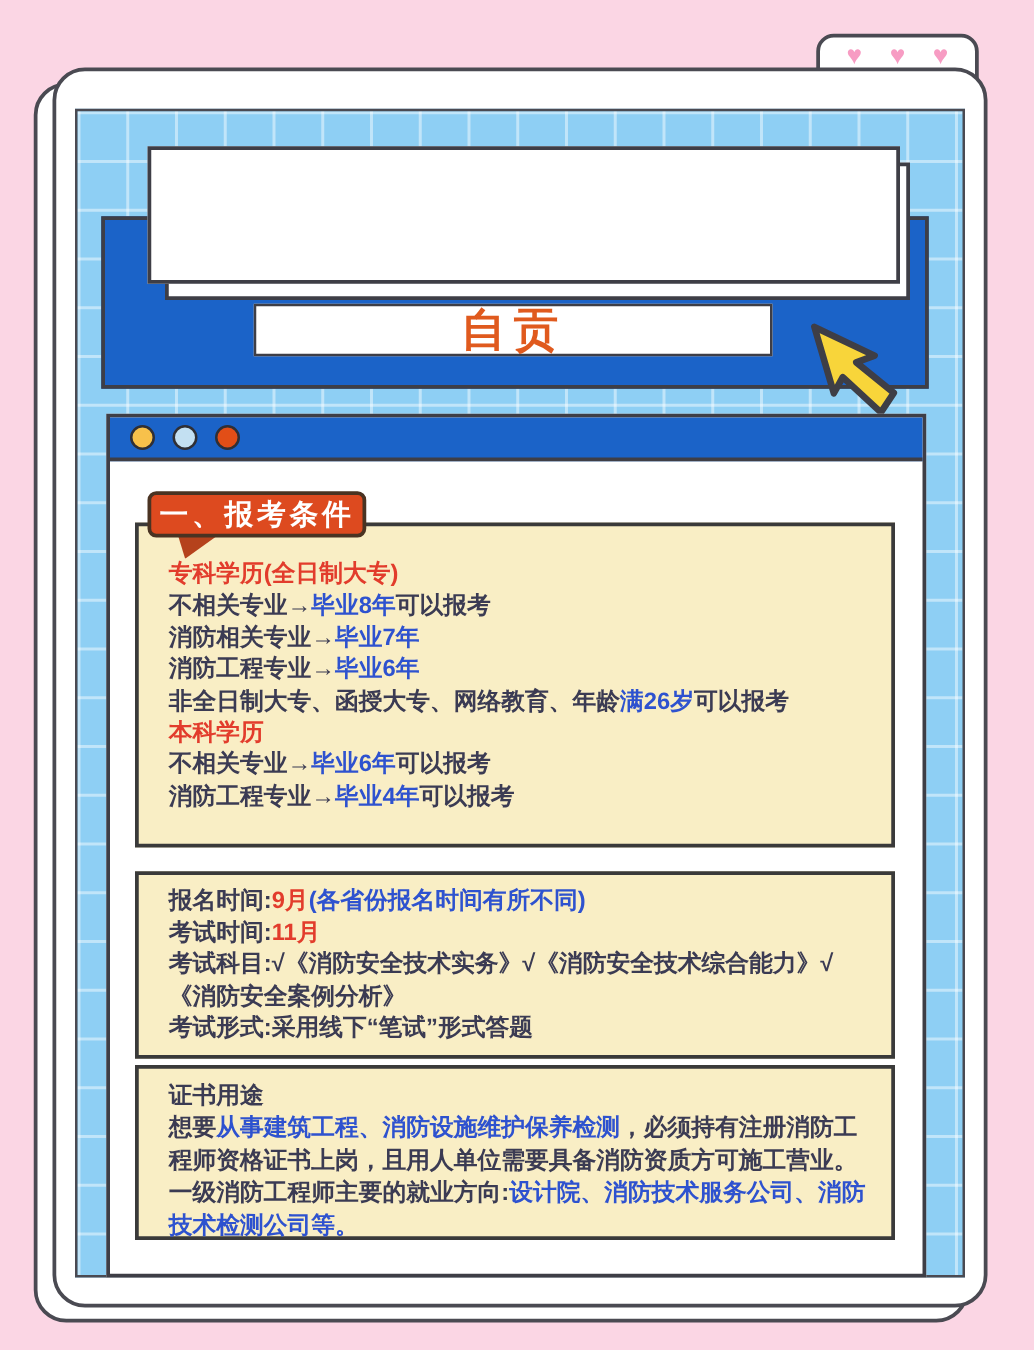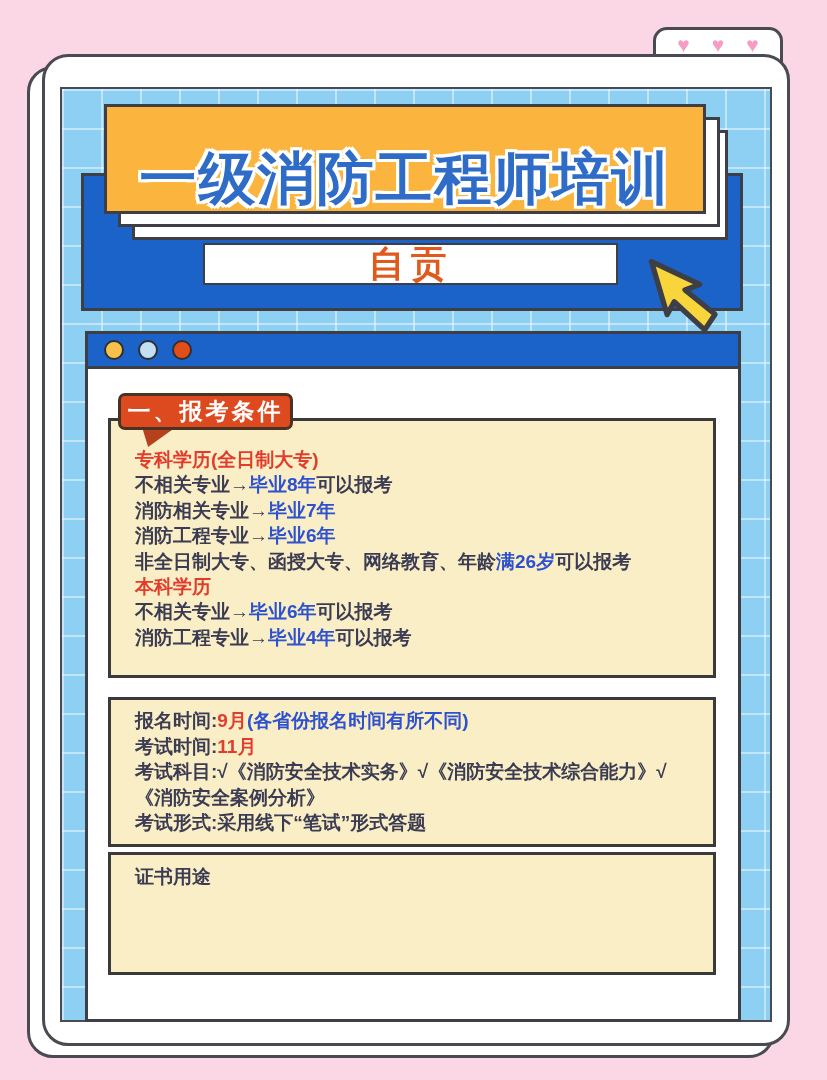--- a/index.html
+++ b/index.html
@@ -118,21 +118,21 @@
     z-index:4;
   }
 
   
   .cream-box{
     position:absolute;left:108px;width:608px;
     background:var(--cream);border:3px solid #3a3a3a;
   }
   .box1{top:418px;height:260px;padding:26px 18px 0 24px;}
   .box2{top:697px;height:150px;padding:8px 18px 0 24px;}
-  .box3{top:852px;height:123px;padding:9px 18px 0 24px;}
+  .box3{top:852px;height:140px;padding:9px 18px 0 24px;}
   .box1 .t-line{line-height:25.4px;}
   .box2 .t-line{line-height:25.5px;}
   .box3 .t-line{line-height:26px;}
   .t-line{font-size:19px;font-weight:bold;}
   .c-dark{color:var(--text-dark);}
   .c-blue{color:var(--text-blue);}
   .c-red{color:var(--text-red);}
 </style>
 </head>
 <body>
@@ -149,23 +149,20 @@
 
   <div class="frame-front"></div>
 
   <div class="panel"></div>
 
   <div class="city-banner"></div>
 
   <div class="sheet sheet2"></div>
   <div class="sheet sheet1"></div>
 
-  <div class="title-banner">
-    <h1>一级消防工程师培训</h1>
-  </div>
 
   <div class="city-box">
     <span class="city">自贡</span>
   </div>
 
   <svg class="cursor-arrow" viewBox="0 0 60 90">
     <polygon points="30,3 51,49 37,44 44,80 27,85 22,46 9,51" fill="#f8d53a" stroke="#3e3e46" stroke-width="5" stroke-linejoin="round"></polygon>
   </svg>
 
   <div class="browser-window">
@@ -189,18 +186,19 @@
 
   <div class="cream-box box2">
       <div class="t-line"><span class="c-dark">报名时间:</span><span class="c-red">9月</span><span class="c-blue">(各省份报名时间有所不同)</span></div>
       <div class="t-line"><span class="c-dark">考试时间:</span><span class="c-red">11月</span></div>
       <div class="t-line"><span class="c-dark">考试科目:√《消防安全技术实务》√《消防安全技术综合能力》√《消防安全案例分析》</span></div>
       <div class="t-line"><span class="c-dark">考试形式:采用线下“笔试”形式答题</span></div>
     </div>
 
   <div class="cream-box box3">
       <div class="t-line"><span class="c-dark">证书用途</span></div>
+      <div class="t-line"><span class="c-dark">想要</span><span class="c-blue">从事建筑工程、消防设施维护保养检测</span><span class="c-dark">，必须持有注册消防工程师资格证书上岗，且用人单位需要具备消防资质方可施工营业。一级消防工程师主要的就业方向:</span><span class="c-blue">设计院、消防技术服务公司、消防技术检测公司等。</span></div>
     </div>
 
   <div class="badge-tail"></div>
   <div class="section-badge">一、报考条件</div>
 
 </div>
 
 </body></html>

